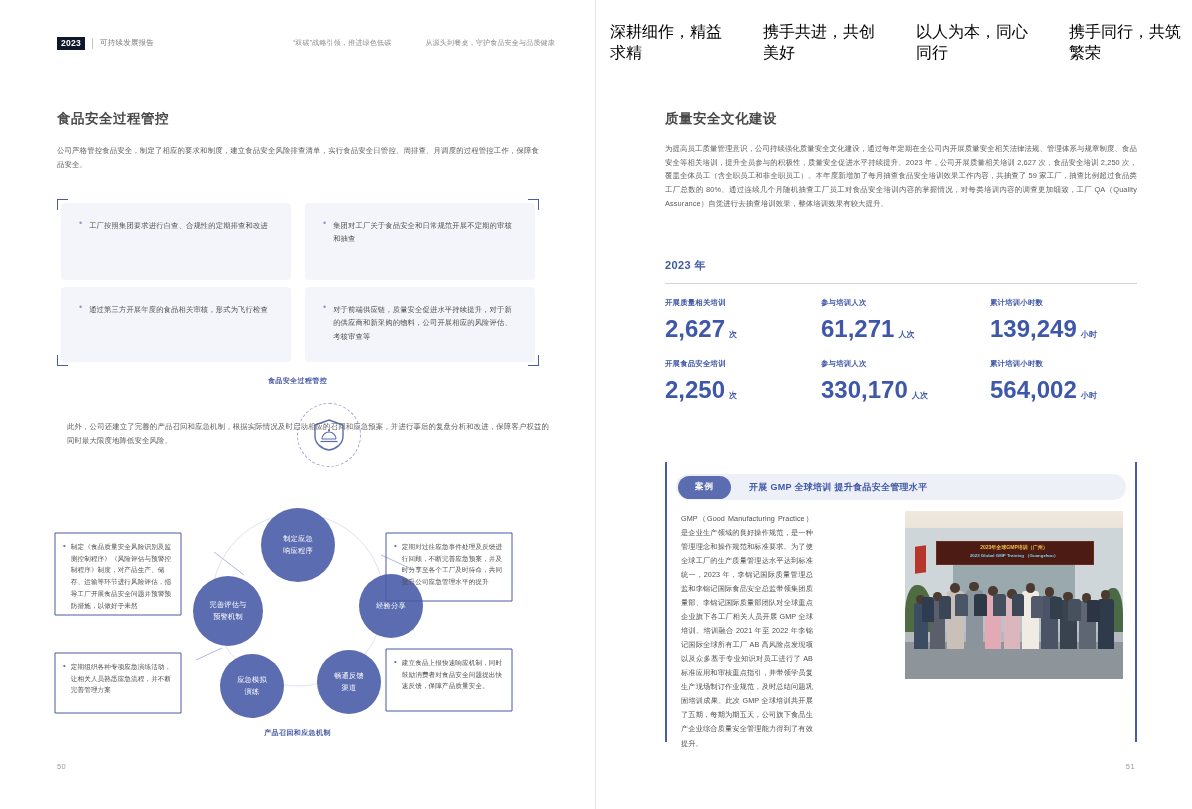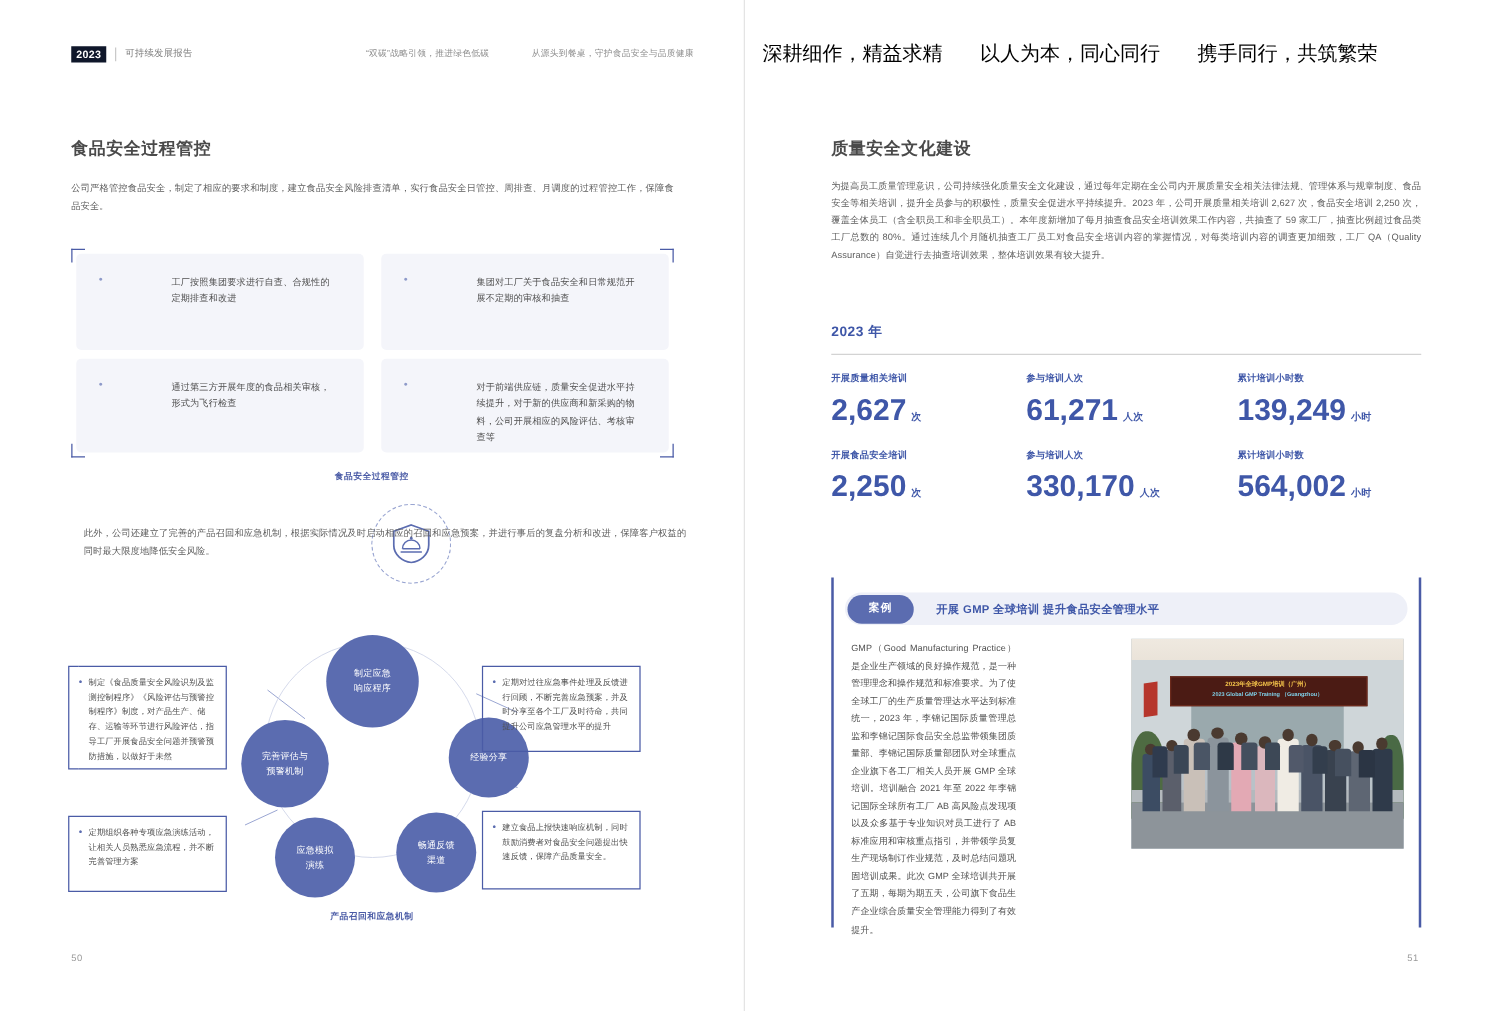--- a/index.html
+++ b/index.html
@@ -30,21 +30,21 @@
   
   .boxwrap{position:absolute;left:57px;top:199px;width:482px;height:167px;}
   .bk{position:absolute;width:10px;height:10px;border-color:#4a5ba6;}
   .bk.tl{left:0;top:0;border-left:1.6px solid #4a5ba6;border-top:1.6px solid #4a5ba6;}
   .bk.br{right:0;bottom:0;border-right:1.6px solid #4a5ba6;border-bottom:1.6px solid #4a5ba6;}
   .bk.tr{right:0;top:0;border-right:1.6px solid #4a5ba6;border-top:1.6px solid #4a5ba6;}
   .bk.bl{left:0;bottom:0;border-left:1.6px solid #4a5ba6;border-bottom:1.6px solid #4a5ba6;}
   .cell{position:absolute;background:#f4f5fa;border-radius:4px;box-sizing:border-box;padding:16px 20px 0 18px;}
   .cell .bullet{display:flex;gap:7px;}
   .cell .dot{color:#8e9ac9;font-size:9px;line-height:1.1;}
-  .cell .txt{font-size:7.3px;line-height:1.85;color:#4f4f4f;letter-spacing:.15px;margin-left:48px;}
+  .cell .txt{font-size:7.3px;line-height:1.85;color:#4f4f4f;letter-spacing:.15px;}
   .cell.c1{left:4px;top:4px;width:230px;height:77px;}
   .cell.c2{left:248px;top:4px;width:230px;height:77px;}
   .cell.c3{left:4px;top:88px;width:230px;height:75px;}
   .cell.c4{left:248px;top:88px;width:230px;height:75px;}
 
   .shield{position:absolute;left:240px;top:204px;width:64px;height:64px;}
   .shield .ring{position:absolute;inset:0;border:1.2px dashed #9aa6d2;border-radius:50%;background:#fff;}
   .shield svg{position:absolute;left:17px;top:16px;}
 
   .capt{position:absolute;width:100%;text-align:center;font-size:7px;font-weight:bold;color:#4a5ba6;letter-spacing:.4px;}
@@ -230,20 +230,21 @@
     <div class="capt" style="left:0;top:728px;">产品召回和应急机制</div>
 
     <div class="folio" style="left:57px;">50</div>
   </div>
 
   <div class="page right">
 
     <div class="rh">
       <div class="rh-nav-r">
         <span class="pill">深耕细作，精益求精</span>
+        <span>携手共进，共创美好</span>
         <span>以人为本，同心同行</span>
         <span>携手同行，共筑繁荣</span>
       </div>
     </div>
 
     <div class="h2" style="left:69px;top:110px;">质量安全文化建设</div>
     <div class="para" style="left:69px;top:142px;width:472px;">为提高员工质量管理意识，公司持续强化质量安全文化建设，通过每年定期在全公司内开展质量安全相关法律法规、管理体系与规章制度、食品安全等相关培训，提升全员参与的积极性，质量安全促进水平持续提升。2023 年，公司开展质量相关培训 2,627 次，食品安全培训 2,250 次，覆盖全体员工（含全职员工和非全职员工）。本年度新增加了每月抽查食品安全培训效果工作内容，共抽查了 59 家工厂，抽查比例超过食品类工厂总数的 80%。通过连续几个月随机抽查工厂员工对食品安全培训内容的掌握情况，对每类培训内容的调查更加细致，工厂 QA（Quality Assurance）自觉进行去抽查培训效果，整体培训效果有较大提升。</div>
 
     <div class="yearlabel" style="left:69px;top:258px;">2023 年</div>
     <div class="hr" style="left:69px;top:283px;width:472px;"></div>

